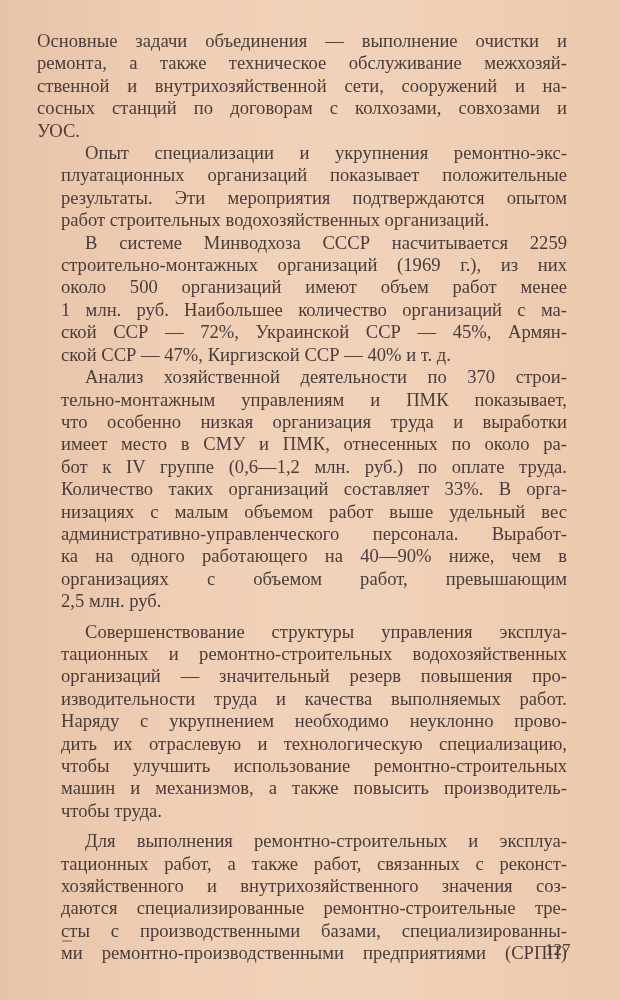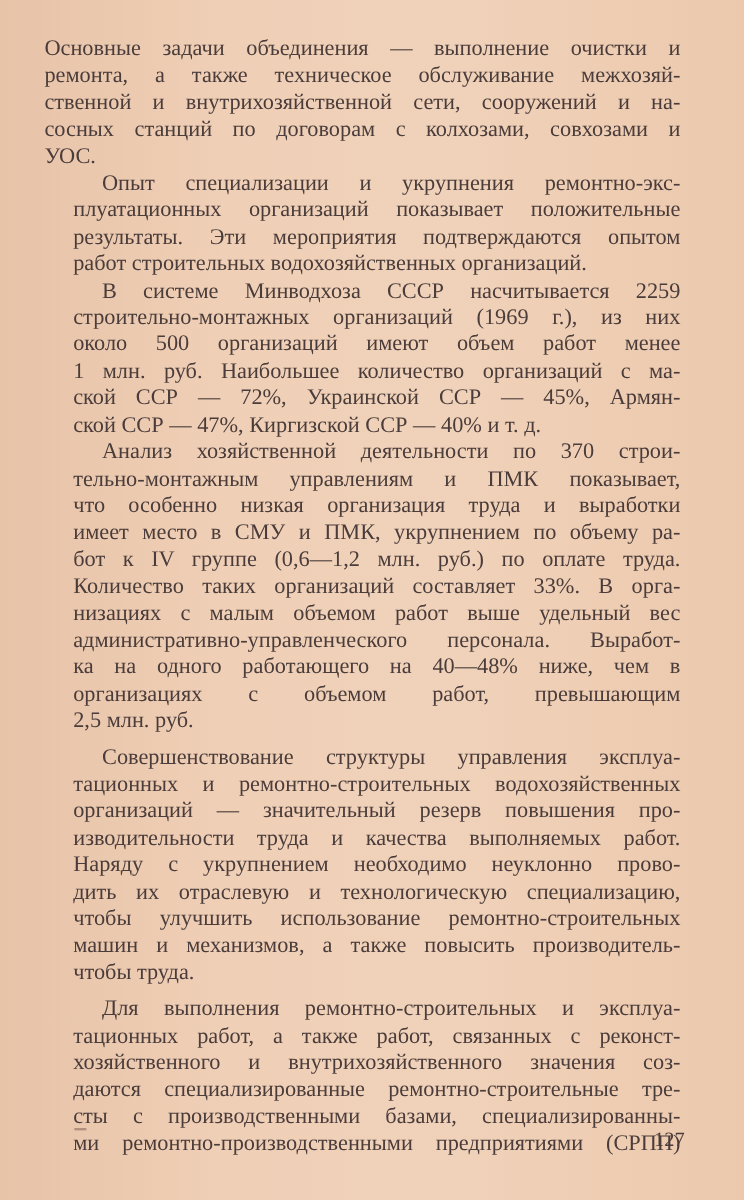--- a/index.html
+++ b/index.html
@@ -49,26 +49,26 @@
     <span class="line">строительно-монтажных организаций (1969 г.), из них</span>
     <span class="line">около 500 организаций имеют объем работ менее</span>
     <span class="line">1 млн. руб. Наибольшее количество организаций с ма-</span>
     <span class="line">ской ССР — 72%, Украинской ССР — 45%, Армян-</span>
     <span class="line last">ской ССР — 47%, Киргизской ССР — 40% и т. д.</span>
   </p>
   <p class="para">
     <span class="line" style="padding-left:24px">Анализ хозяйственной деятельности по 370 строи-</span>
     <span class="line">тельно-монтажным управлениям и ПМК показывает,</span>
     <span class="line">что особенно низкая организация труда и выработки</span>
-    <span class="line">имеет место в СМУ и ПМК, укрупнением по объему ра-</span>
+    <span class="line">имеет место в СМУ и ПМК, отнесенных по около ра-</span>
     <span class="line">бот к IV группе (0,6—1,2 млн. руб.) по оплате труда.</span>
     <span class="line">Количество таких организаций составляет 33%. В орга-</span>
     <span class="line">низациях с малым объемом работ выше удельный вес</span>
     <span class="line">административно-управленческого персонала. Выработ-</span>
-    <span class="line">ка на одного работающего на 40—48% ниже, чем в</span>
+    <span class="line">ка на одного работающего на 40—90% ниже, чем в</span>
     <span class="line">организациях с объемом работ, превышающим</span>
     <span class="line last">2,5 млн. руб.</span>
   </p>
   <p class="para spaced">
     <span class="line" style="padding-left:24px">Совершенствование структуры управления эксплуа-</span>
     <span class="line">тационных и ремонтно-строительных водохозяйственных</span>
     <span class="line">организаций — значительный резерв повышения про-</span>
     <span class="line">изводительности труда и качества выполняемых работ.</span>
     <span class="line">Наряду с укрупнением необходимо неуклонно прово-</span>
     <span class="line">дить их отраслевую и технологическую специализацию,</span>

